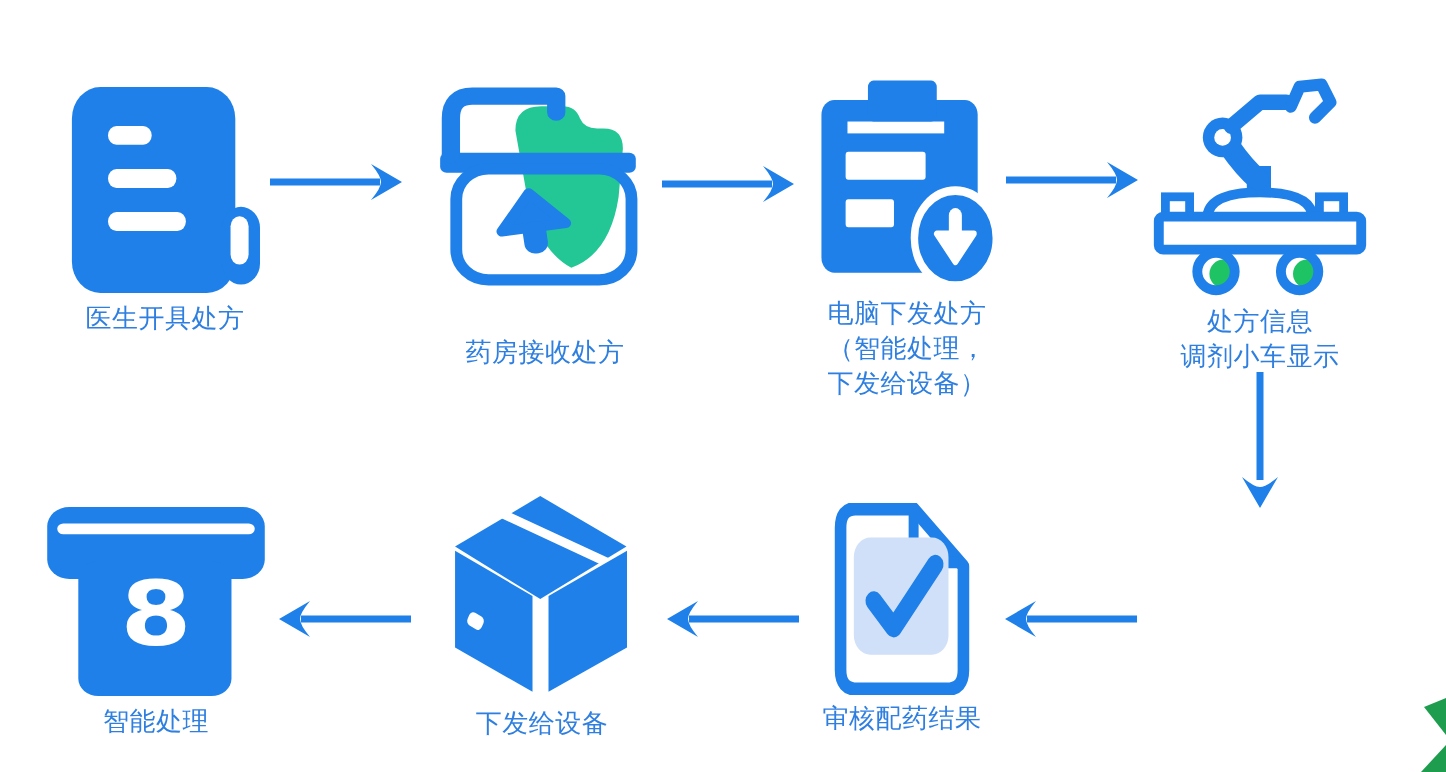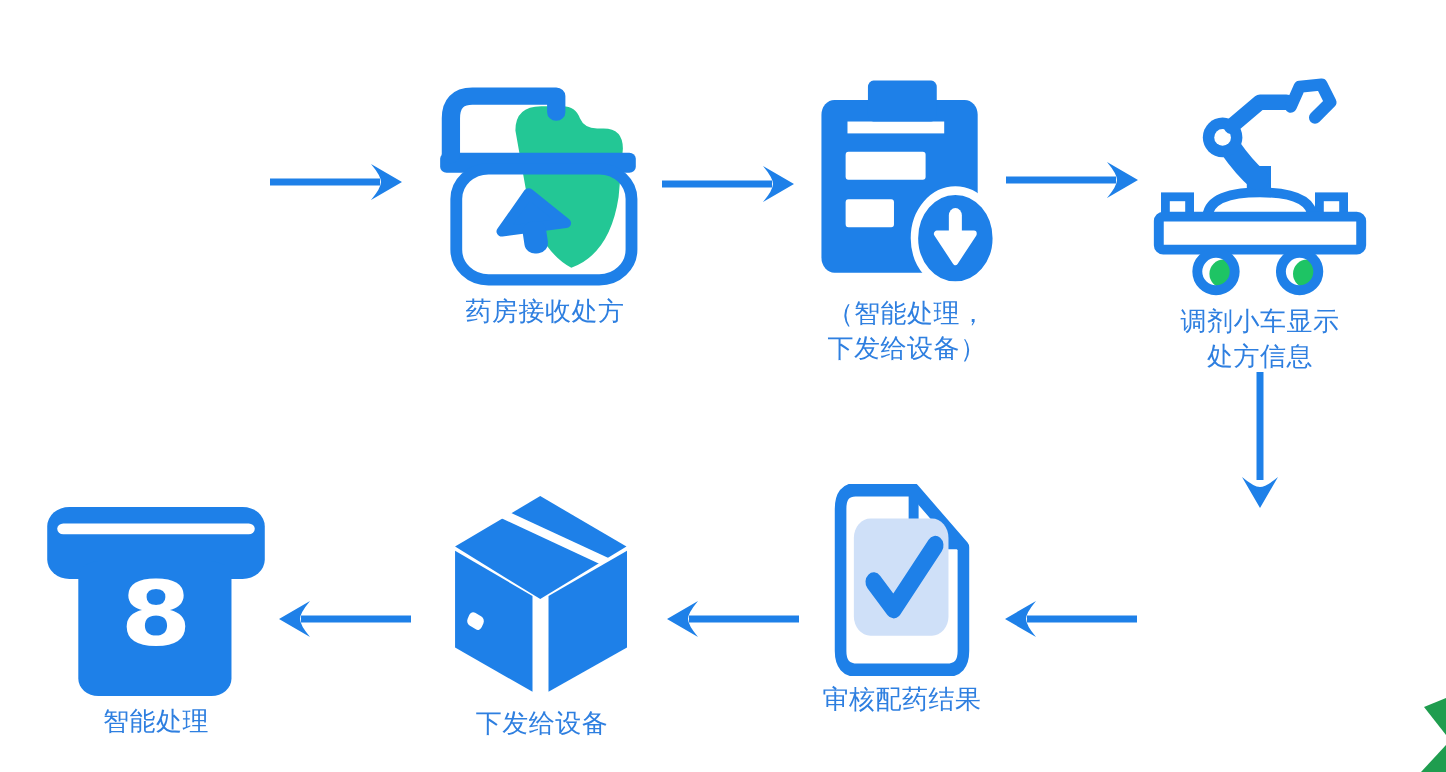--- a/index.html
+++ b/index.html
@@ -11,27 +11,40 @@
   .label{margin-top:6px;font-size:26px;line-height:35px;color:#2E7FE0;
          letter-spacing:0.5px;text-align:center;white-space:nowrap;}
   .arrow{position:absolute;}
   .corner{position:absolute;}
 </style>
 </head>
 <body>
 
 <div class="canvas">
 
+  <div class="node" style="left:15px;top:85px;">
+    <svg class="icon" width="190" height="210" viewBox="0 0 100 100" preserveAspectRatio="none">
+      <rect x="1" y="1" width="86" height="98" rx="15" fill="#1E80E8"></rect>
+      <rect x="80" y="58" width="20" height="37" rx="10" fill="#1E80E8"></rect>
+      <rect x="84.5" y="62.5" width="9.5" height="23" rx="4.75" fill="#ffffff"></rect>
+      <rect x="20" y="19.5" width="23" height="9" rx="4.5" fill="#ffffff"></rect>
+      <rect x="20" y="40" width="36" height="9" rx="4.5" fill="#ffffff"></rect>
+      <rect x="20" y="60.5" width="41" height="9" rx="4.5" fill="#ffffff"></rect>
+    </svg>
+    <div class="label">
+      <div>医生开具处方</div>
+    </div>
+  </div>
 
   <svg class="arrow" style="left:268px;top:160px;" width="135" height="44" viewBox="0 0 135 44">
     <line x1="2" y1="22" x2="112" y2="22" stroke="#1E80E8" stroke-width="7"></line>
     <path d="M134,22 L103,4 Q113,16 113,22 Q113,28 103,40 Z" fill="#1E80E8"></path>
   </svg>
 
-  <div class="node" style="left:395px;top:86px;">
+  <div class="node" style="left:395px;top:86px;gap:41px;">
     <svg class="icon" width="215" height="202" viewBox="0 0 100 100" preserveAspectRatio="none">
       <path d="M36,22 Q36,10 48,10 L58,10 Q64,10 66,16 Q68,21 74,21 L77,21 Q86,21 86,31
                L84,55 Q80,83 62,90 Q48,82 42,58 Z" fill="#23C795"></path>
       <rect x="1" y="33" width="91" height="10" rx="3" fill="#1E80E8"></rect>
       <rect x="8.5" y="41" width="81.5" height="55" rx="15" fill="none" stroke="#1E80E8" stroke-width="5.5"></rect>
       <path d="M6,34 L6,16 Q6,5 16,5 L55,5 L55,13" fill="none" stroke="#1E80E8" stroke-width="8.5" stroke-linecap="round" stroke-linejoin="round"></path>
       <g transform="rotate(-8 44 66)">
         <path d="M44,53 L29,70 L59,70 Z" fill="#1E80E8" stroke="#1E80E8" stroke-width="5" stroke-linejoin="round"></path>
         <rect x="38.5" y="67" width="11" height="16" rx="5" fill="#1E80E8"></rect>
       </g>
@@ -51,20 +64,21 @@
       <rect x="4" y="12" width="84" height="80" rx="7" fill="#1E80E8"></rect>
       <rect x="18" y="22" width="52" height="5.5" fill="#ffffff"></rect>
       <rect x="29" y="3" width="37" height="19" rx="3" fill="#1E80E8"></rect>
       <rect x="17" y="36" width="43" height="13" rx="1.5" fill="#ffffff"></rect>
       <rect x="17" y="58" width="26" height="13" rx="1.5" fill="#ffffff"></rect>
       <circle cx="76" cy="76" r="22" fill="#1E80E8" stroke="#ffffff" stroke-width="4"></circle>
       <rect x="72.5" y="62" width="7" height="15" rx="3.5" fill="#ffffff"></rect>
       <path d="M66,74 L86,74 L76,87 Z" fill="#ffffff" stroke="#ffffff" stroke-width="3" stroke-linejoin="round"></path>
     </svg>
     <div class="label">
+      <div>电脑下发处方</div>
       <div>（智能处理，</div>
       <div>下发给设备）</div>
     </div>
   </div>
 
   <svg class="arrow" style="left:1004px;top:158px;" width="135" height="44" viewBox="0 0 135 44">
     <line x1="2" y1="22" x2="112" y2="22" stroke="#1E80E8" stroke-width="7"></line>
     <path d="M134,22 L103,4 Q113,16 113,22 Q113,28 103,40 Z" fill="#1E80E8"></path>
   </svg>
 
@@ -81,37 +95,37 @@
       <path d="M64,13 L68,4 L78,3 L82,11 L75,18" fill="none" stroke="#1E80E8" stroke-width="5.5" stroke-linecap="round" stroke-linejoin="round"></path>
       <rect x="4" y="63" width="92" height="15" rx="2" fill="#ffffff" stroke="#1E80E8" stroke-width="4.5"></rect>
       <circle cx="30" cy="88" r="8.5" fill="#ffffff"></circle>
       <circle cx="33.5" cy="89" r="6.5" fill="#1EC464"></circle>
       <circle cx="30" cy="88" r="8.5" fill="none" stroke="#1E80E8" stroke-width="4.5"></circle>
       <circle cx="68" cy="88" r="8.5" fill="#ffffff"></circle>
       <circle cx="71.5" cy="89" r="6.5" fill="#1EC464"></circle>
       <circle cx="68" cy="88" r="8.5" fill="none" stroke="#1E80E8" stroke-width="4.5"></circle>
     </svg>
     <div class="label">
+      <div>处方信息</div>
       <div>调剂小车显示</div>
-      <div>处方信息</div>
     </div>
   </div>
 
   <svg class="arrow" style="left:1237px;top:370px;" width="46" height="140" viewBox="0 0 46 140">
     <line x1="23" y1="2" x2="23" y2="110" stroke="#1E80E8" stroke-width="7"></line>
     <path d="M23,138 L5,107 Q17,117 23,117 Q29,117 41,107 Z" fill="#1E80E8"></path>
   </svg>
 
 
   <svg class="arrow" style="left:1004px;top:597px;" width="135" height="44" viewBox="0 0 135 44">
     <line x1="23" y1="22" x2="133" y2="22" stroke="#1E80E8" stroke-width="7"></line>
     <path d="M1,22 L32,4 Q22,16 22,22 Q22,28 32,40 Z" fill="#1E80E8"></path>
   </svg>
 
-  <div class="node" style="left:752px;top:484px;">
+  <div class="node" style="left:752px;top:503px;">
     <svg class="icon" width="166" height="192" viewBox="0 0 100 100" preserveAspectRatio="none">
       <path d="M22,3 L57,3 L87,33 L87,87 Q87,97 77,97 L23,97 Q13,97 13,87 L13,13 Q13,3 22,3 Z" fill="#ffffff" stroke="#1E80E8" stroke-width="7" stroke-linejoin="round"></path>
       <path d="M57,5 L57,26 Q57,31 62,31 L84,31" fill="none" stroke="#1E80E8" stroke-width="6"></path>
       <rect x="21" y="18" width="57" height="61" rx="10" fill="#CFE0F8"></rect>
       <path d="M33,51 L45,65 L70,32" fill="none" stroke="#1E80E8" stroke-width="10" stroke-linecap="round" stroke-linejoin="round"></path>
     </svg>
     <div class="label">
       <div>审核配药结果</div>
     </div>
   </div>

